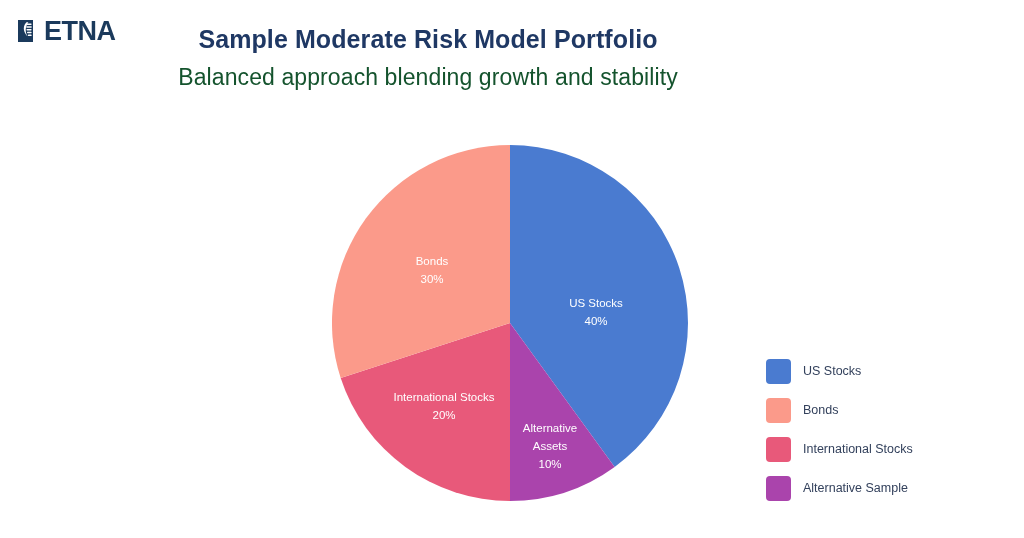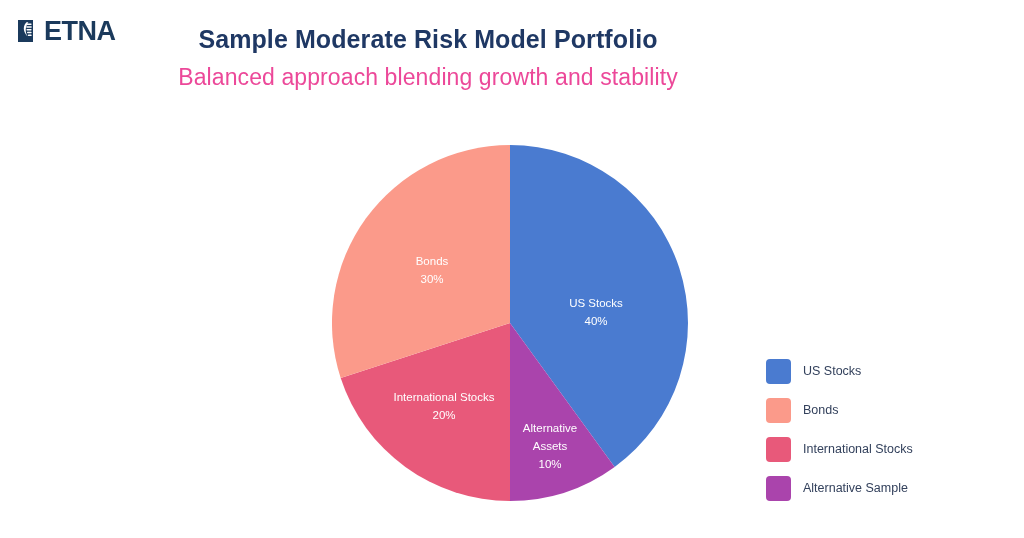--- a/index.html
+++ b/index.html
@@ -53,21 +53,21 @@
     font-size: 25px;
     color: #1f3864;
     letter-spacing: 0.1px;
     line-height: 1.25;
   }
   #chart-subtitle {
     margin-top: 8px;
     font-family: "Liberation Sans", sans-serif;
     font-weight: normal;
     font-size: 23px;
-    color: #ec4899;
+    color: #14532d;
     letter-spacing: 0.1px;
     line-height: 1.25;
   }
 
   
   #pie-wrap {
     position: absolute;
     left: 332px;
     top: 145px;
     width: 356px;

